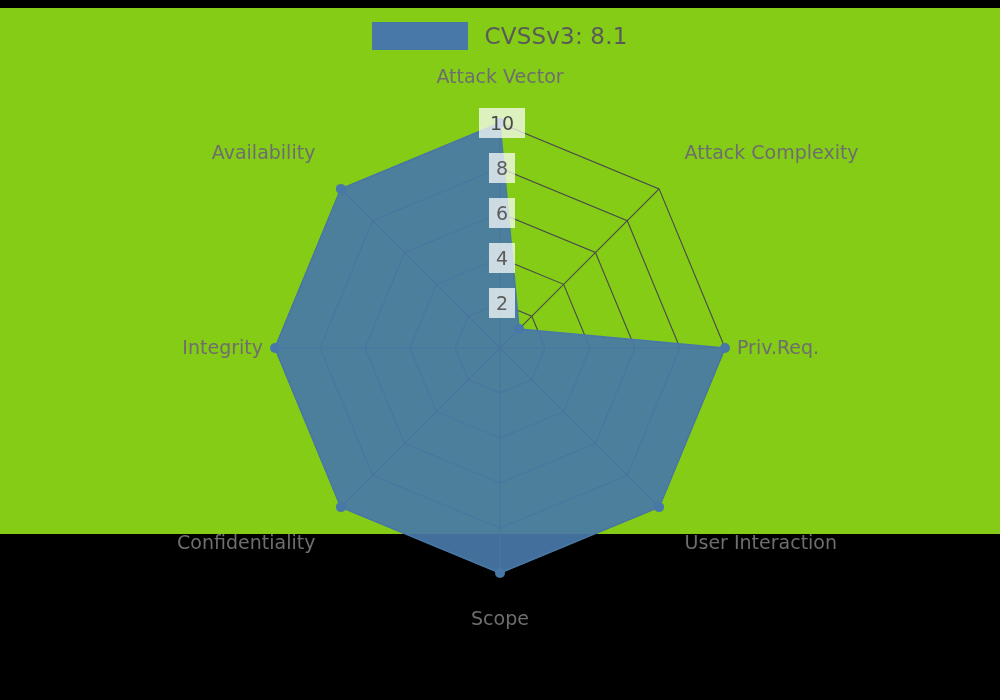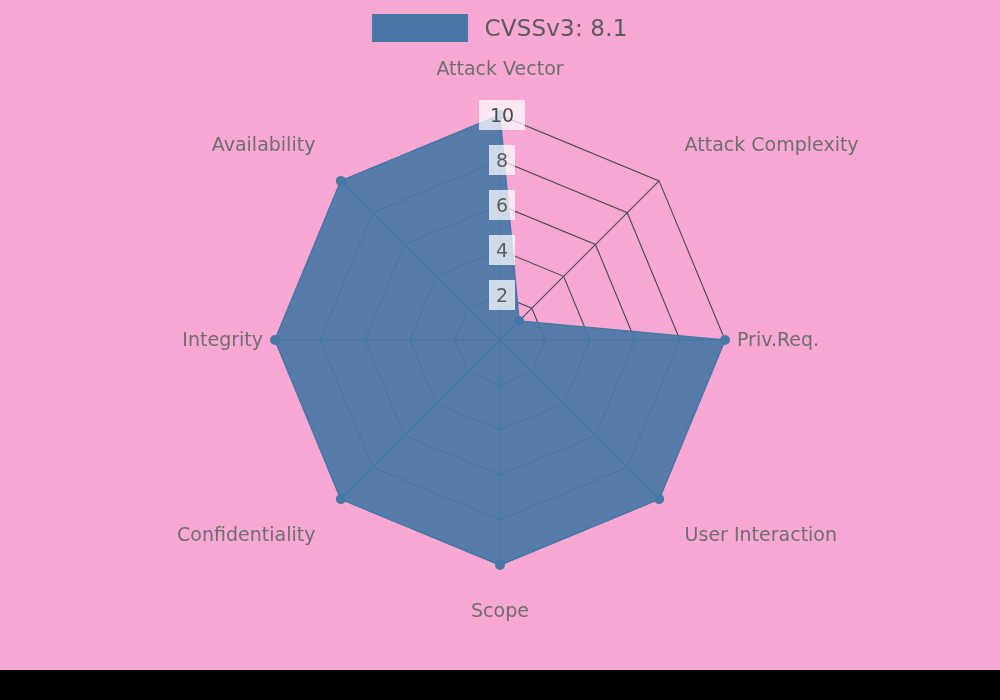--- a/index.html
+++ b/index.html
@@ -9,22 +9,23 @@
   }
   body {
     width: 1000px;
     height: 700px;
     overflow: hidden;
     font-family: "DejaVu Sans", "Liberation Sans", sans-serif;
   }
   #stage {
     position: relative;
     width: 1000px;
-    height: 670px;
-    background: #f9a8d4;
+    height: 526px;
+    background: #84cc16;
+    margin-top: 8px;
   }
   
   #legend {
     position: absolute;
     left: 0;
     top: 14px;
     width: 1000px;
     display: flex;
     align-items: center;
     justify-content: center;

